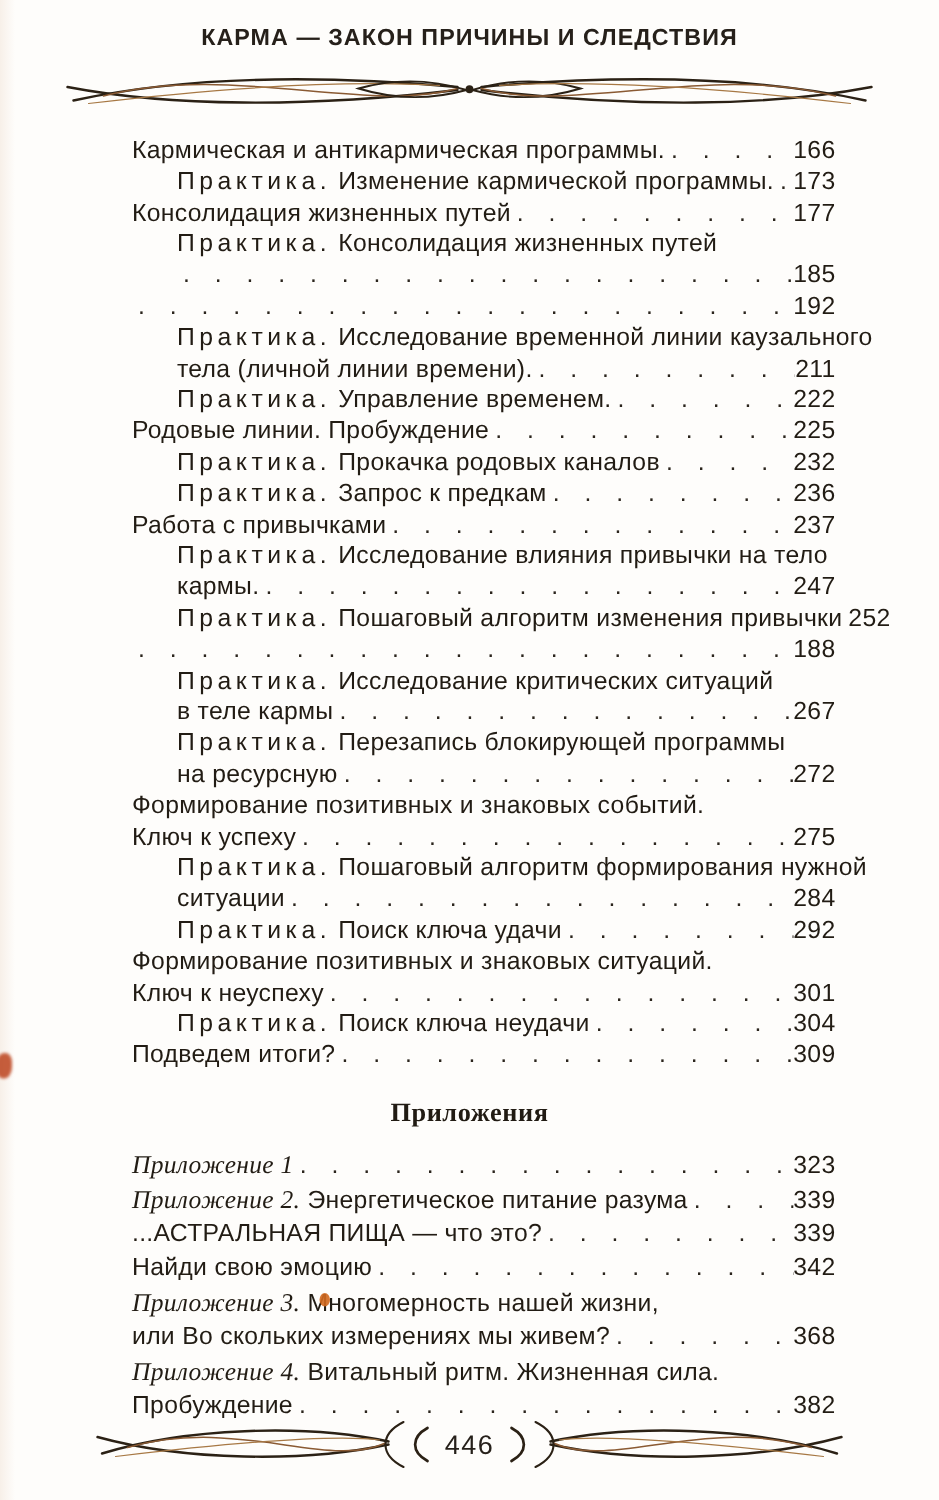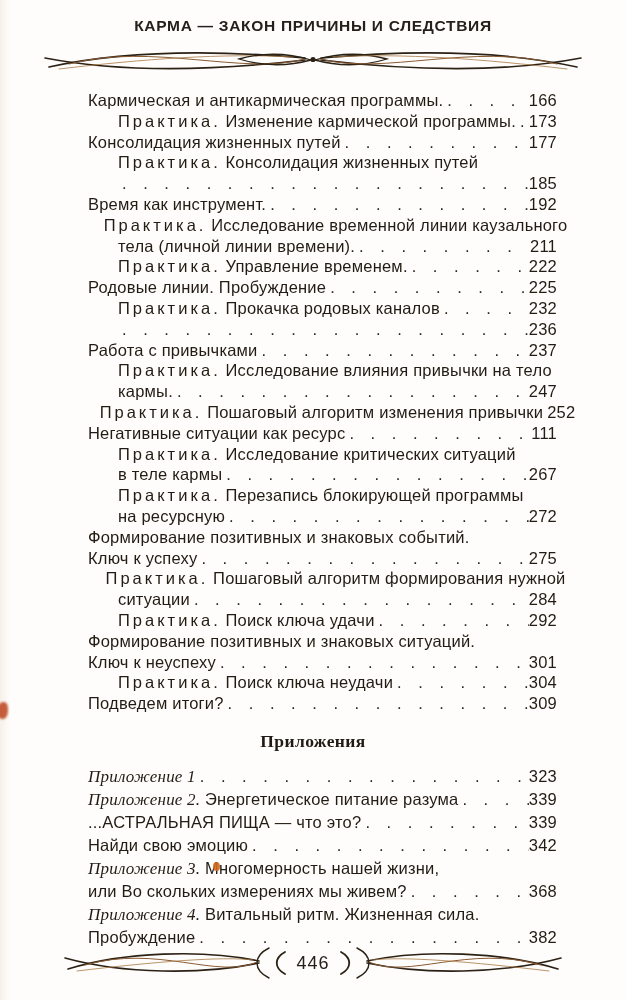--- a/index.html
+++ b/index.html
@@ -21,21 +21,21 @@
   .running-header{
     padding-top:16px;
     text-align:center;
     font-size:15.5px;font-weight:700;letter-spacing:0.7px;
     line-height:20px;color:#26201a;
   }
   .orn{display:block;margin:9px auto 0;}
   .toc{margin-top:13px;padding:0 69px 0 88px;font-size:16.5px;letter-spacing:0.2px;}
   .row{display:flex;align-items:baseline;line-height:20.8px;height:20.8px;}
   .appendix .row{line-height:23px;height:23px;}
-  .row.ind{padding-left:30px;justify-content:center;}
+  .row.ind{padding-left:30px;}
   .t{white-space:nowrap;}
   .pfx.spaced{letter-spacing:3px;}
   .pfx.italic{
     font-style:italic;
     font-family:"Liberation Serif","DejaVu Serif",serif;
     font-size:17px;letter-spacing:0.2px;
   }
   .leader{
     flex:1 1 0;min-width:0;overflow:hidden;white-space:nowrap;
     letter-spacing:6px;margin-left:4px;color:#2a241c;
@@ -105,21 +105,20 @@
       <div class="row ind">
     <span class="t"><span class="pfx spaced">Практика.</span><span class="rest">&nbsp;Консолидация жизненных путей</span></span>
     <span class="leader" aria-hidden="true"></span>
     <span class="pg"></span>
   </div>
       <div class="row ind">
     <span class="leader" aria-hidden="true">. . . . . . . . . . . . . . . . . . . . . . . . . . . . . . . . . . . . . . . . . . . . . . . . . . . . . . . . . . . . . . . . . . . . . . . . . . . . . . . . </span>
     <span class="pg">185</span>
   </div>
       <div class="row">
-    <span class="t"><span class="rest">Время как инструмент.</span></span>
     <span class="leader" aria-hidden="true">. . . . . . . . . . . . . . . . . . . . . . . . . . . . . . . . . . . . . . . . . . . . . . . . . . . . . . . . . . . . . . . . . . . . . . . . . . . . . . . . </span>
     <span class="pg">192</span>
   </div>
       <div class="row ind">
     <span class="t"><span class="pfx spaced">Практика.</span><span class="rest">&nbsp;Исследование временной линии каузального</span></span>
     <span class="leader" aria-hidden="true"></span>
     <span class="pg"></span>
   </div>
       <div class="row ind">
     <span class="t"><span class="rest">тела (личной линии времени).</span></span>
@@ -135,20 +134,21 @@
     <span class="t"><span class="rest">Родовые линии. Пробуждение</span></span>
     <span class="leader" aria-hidden="true">. . . . . . . . . . . . . . . . . . . . . . . . . . . . . . . . . . . . . . . . . . . . . . . . . . . . . . . . . . . . . . . . . . . . . . . . . . . . . . . . </span>
     <span class="pg">225</span>
   </div>
       <div class="row ind">
     <span class="t"><span class="pfx spaced">Практика.</span><span class="rest">&nbsp;Прокачка родовых каналов</span></span>
     <span class="leader" aria-hidden="true">. . . . . . . . . . . . . . . . . . . . . . . . . . . . . . . . . . . . . . . . . . . . . . . . . . . . . . . . . . . . . . . . . . . . . . . . . . . . . . . . </span>
     <span class="pg">232</span>
   </div>
       <div class="row ind">
+    <span class="t"><span class="pfx spaced">Практика.</span><span class="rest">&nbsp;Запрос к предкам</span></span>
     <span class="leader" aria-hidden="true">. . . . . . . . . . . . . . . . . . . . . . . . . . . . . . . . . . . . . . . . . . . . . . . . . . . . . . . . . . . . . . . . . . . . . . . . . . . . . . . . </span>
     <span class="pg">236</span>
   </div>
       <div class="row">
     <span class="t"><span class="rest">Работа с привычками</span></span>
     <span class="leader" aria-hidden="true">. . . . . . . . . . . . . . . . . . . . . . . . . . . . . . . . . . . . . . . . . . . . . . . . . . . . . . . . . . . . . . . . . . . . . . . . . . . . . . . . </span>
     <span class="pg">237</span>
   </div>
       <div class="row ind">
     <span class="t"><span class="pfx spaced">Практика.</span><span class="rest">&nbsp;Исследование влияния привычки на тело</span></span>
@@ -159,23 +159,22 @@
     <span class="t"><span class="rest">кармы.</span></span>
     <span class="leader" aria-hidden="true">. . . . . . . . . . . . . . . . . . . . . . . . . . . . . . . . . . . . . . . . . . . . . . . . . . . . . . . . . . . . . . . . . . . . . . . . . . . . . . . . </span>
     <span class="pg">247</span>
   </div>
       <div class="row ind">
     <span class="t"><span class="pfx spaced">Практика.</span><span class="rest">&nbsp;Пошаговый алгоритм изменения привычки</span></span>
     <span class="leader" aria-hidden="true">. . . . . . . . . . . . . . . . . . . . . . . . . . . . . . . . . . . . . . . . . . . . . . . . . . . . . . . . . . . . . . . . . . . . . . . . . . . . . . . . </span>
     <span class="pg">252</span>
   </div>
       <div class="row">
-    <span class="t"><span class="rest">Негативные ситуации как ресурс</span></span>
-    <span class="leader" aria-hidden="true">. . . . . . . . . . . . . . . . . . . . . . . . . . . . . . . . . . . . . . . . . . . . . . . . . . . . . . . . . . . . . . . . . . . . . . . . . . . . . . . . </span>
-    <span class="pg">111</span>
+    <span class="leader" aria-hidden="true">. . . . . . . . . . . . . . . . . . . . . . . . . . . . . . . . . . . . . . . . . . . . . . . . . . . . . . . . . . . . . . . . . . . . . . . . . . . . . . . . </span>
+    <span class="pg">188</span>
   </div>
       <div class="row ind">
     <span class="t"><span class="pfx spaced">Практика.</span><span class="rest">&nbsp;Исследование критических ситуаций</span></span>
     <span class="leader" aria-hidden="true"></span>
     <span class="pg"></span>
   </div>
       <div class="row ind">
     <span class="t"><span class="rest">в теле кармы</span></span>
     <span class="leader" aria-hidden="true">. . . . . . . . . . . . . . . . . . . . . . . . . . . . . . . . . . . . . . . . . . . . . . . . . . . . . . . . . . . . . . . . . . . . . . . . . . . . . . . . </span>
     <span class="pg">267</span>

